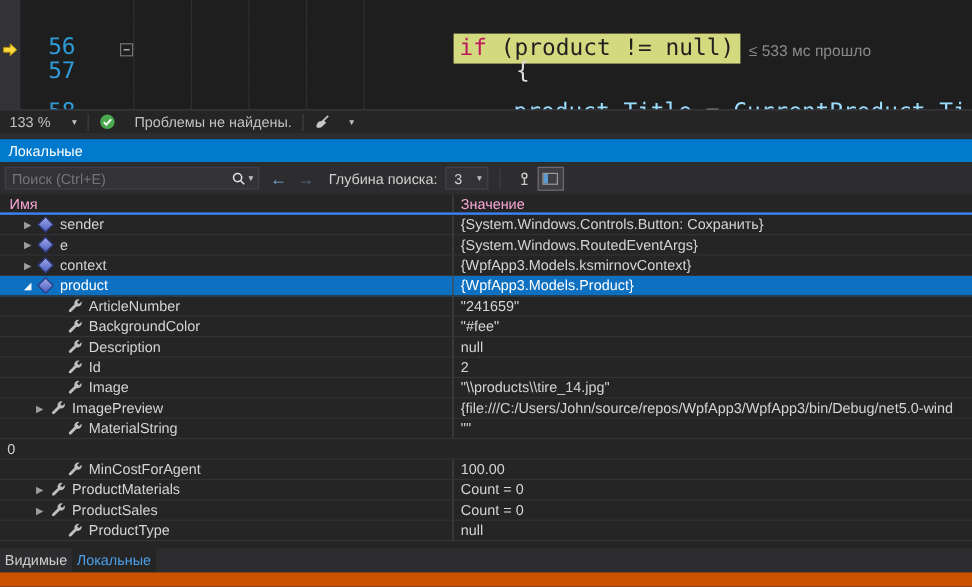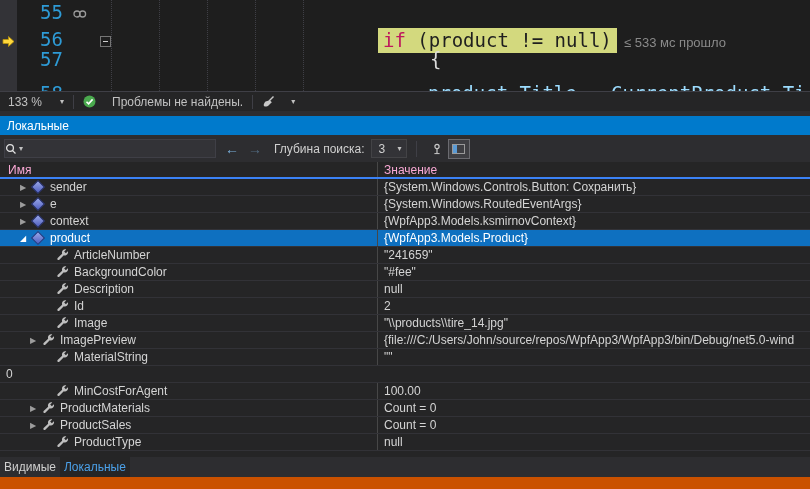--- a/index.html
+++ b/index.html
@@ -97,27 +97,20 @@
     <div class="guide" style="left:111px"></div>
     <div class="guide" style="left:159px"></div>
     <div class="guide" style="left:207px"></div>
     <div class="guide" style="left:255px"></div>
     <div class="guide" style="left:303px"></div>
 
     <svg class="exec-arrow" width="13" height="13" viewBox="0 0 13 13">
       <path d="M1 4.5 h5.5 V1.5 L12 6.5 6.5 11.5 V8.5 H1 z" fill="#ffd83d" stroke="#b8930a" stroke-width="0.8"></path>
     </svg>
 
-    <div class="ed-line" style="top:1px">
-      <span class="lnum">55</span>
-      <svg class="link-ico" width="16" height="16" viewBox="0 0 16 16">
-        <circle cx="5" cy="8" r="3" stroke="#9a9a9a" stroke-width="1.3" fill="none"></circle>
-        <circle cx="10.6" cy="8" r="3" stroke="#9a9a9a" stroke-width="1.3" fill="none"></circle>
-      </svg>
-    </div>
 
     <div class="ed-line" style="top:28px">
       <span class="lnum">56</span>
       <span class="collapse-box"></span>
       <span class="stmt"><span class="kw">if</span><span> (product != null)</span></span>
       <span class="perftip">≤ 533 мс прошло</span>
     </div>
 
     <div class="ed-line" style="top:48px">
       <span class="lnum">57</span>
@@ -154,20 +147,21 @@
   </div>
 
   <div class="panel-gap"></div>
 
   <div class="panel-title">
     <span>Локальные</span>
   </div>
 
   <div class="panel-toolbar">
     <div class="search-box">
+      <input type="text" placeholder="Поиск (Ctrl+E)" style="">
       <svg width="12" height="12" viewBox="0 0 12 12">
         <circle cx="5" cy="5" r="3.4" stroke="#e1e1e1" stroke-width="1.3" fill="none"></circle>
         <line x1="7.6" y1="7.6" x2="10.5" y2="10.5" stroke="#e1e1e1" stroke-width="1.3"></line>
       </svg>
       <span class="caret">▾</span>
     </div>
     <span class="nav-arrow">←</span>
     <span class="nav-arrow dim">→</span>
     <span class="depth-label">Глубина поиска:</span>
     <div class="combo">

